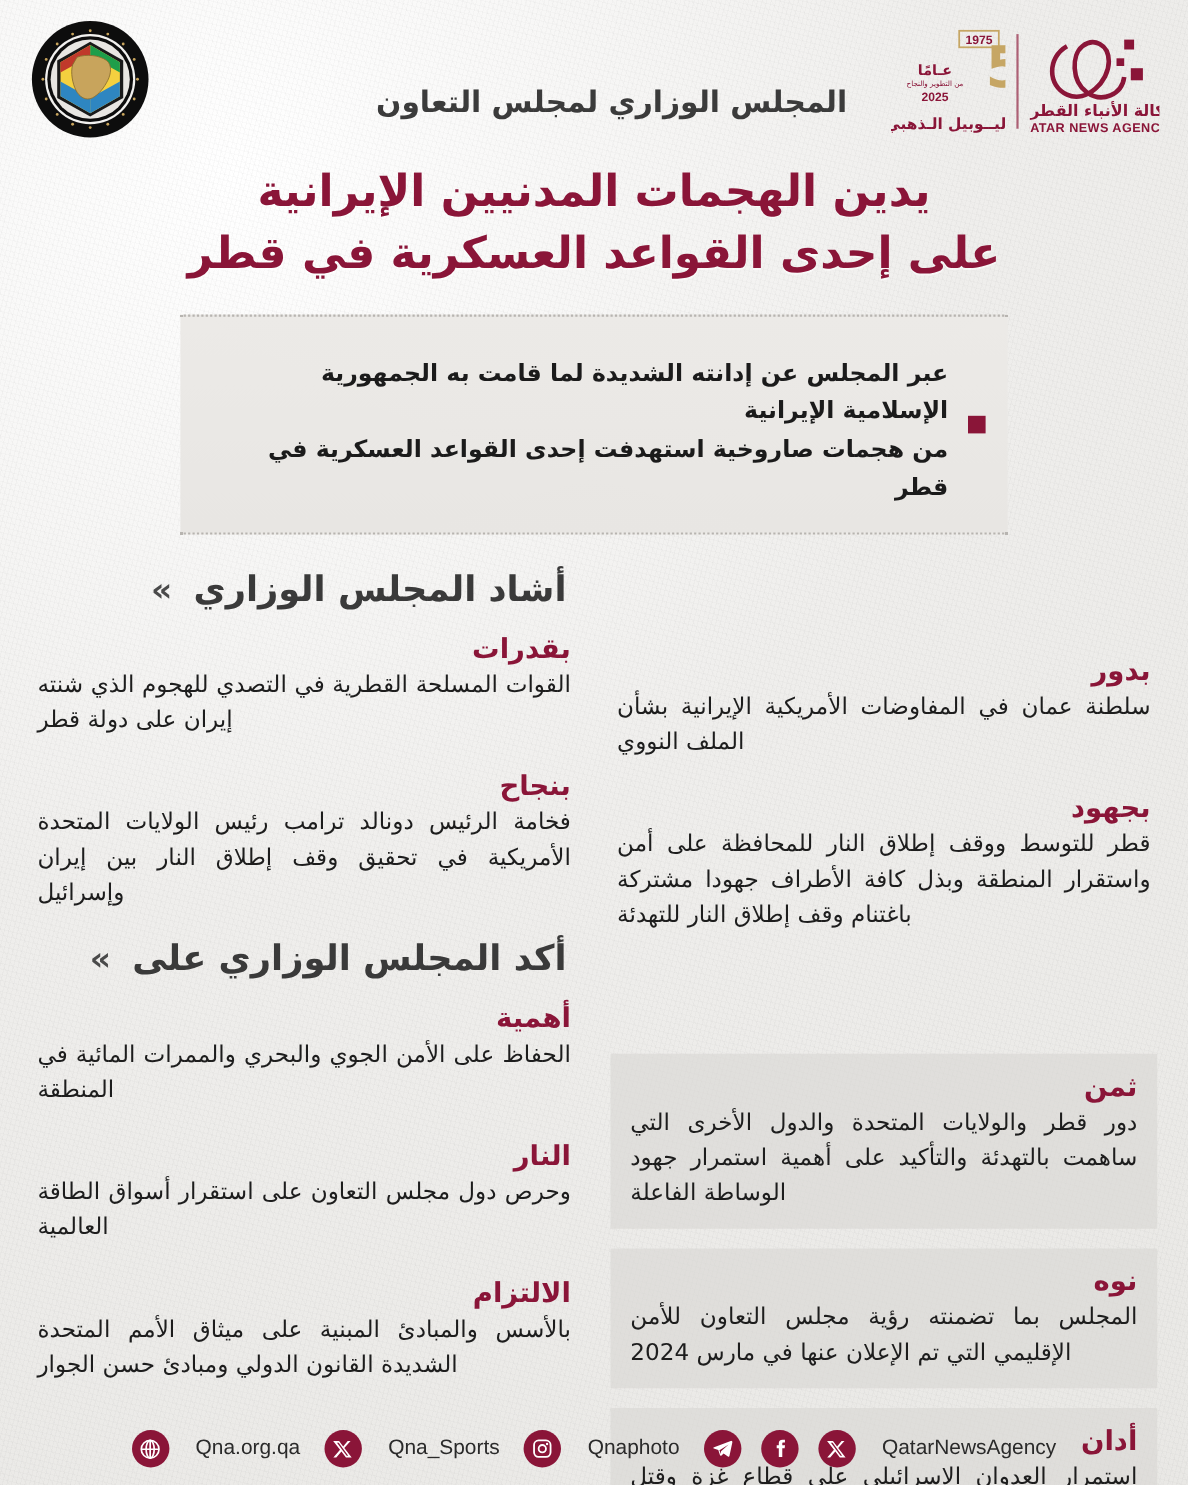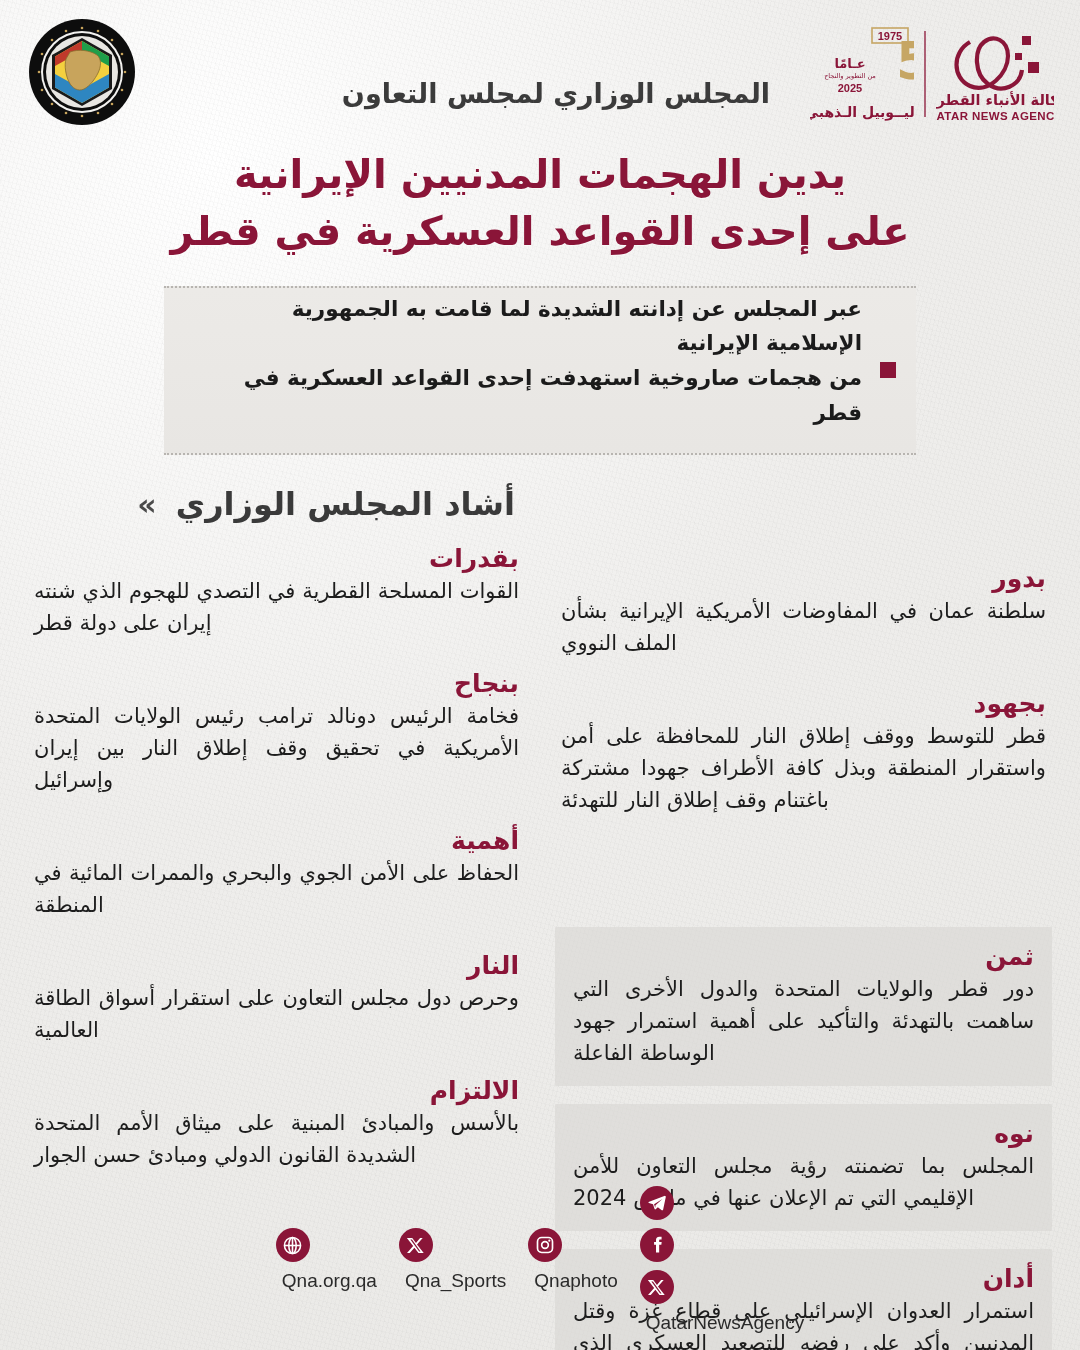--- a/index.html
+++ b/index.html
@@ -89,21 +89,21 @@
   }
   #headline .hl-line { display: block; }
 
   
   #statement {
     margin: 26px auto 0 auto;
     width: 752px;
     background: linear-gradient(180deg, #eceaE7 0%, #e8e6e3 100%);
     border-top: 2px dotted #b7b4b0;
     border-bottom: 2px dotted #b7b4b0;
-    padding: 4px 54px 22px 26px;
+    padding: 35px 54px 22px 26px;
     position: relative;
   }
   .statement-bullet {
     position: absolute;
     right: 20px;
     top: 50%;
     transform: translateY(-50%);
     width: 16px; height: 16px;
     background: #8A1538;
   }
@@ -177,23 +177,22 @@
     bottom: 16px;
     display: flex;
     flex-direction: row-reverse;
     justify-content: center;
     align-items: center;
     gap: 22px;
     direction: ltr;
   }
   .social-group {
     display: flex;
-    align-items: flex-start;
-    gap: 8px;
-    flex-direction: column;
+    align-items: center;
+    gap: 18px;
   }
   .social-icon {
     width: 34px; height: 34px;
     border-radius: 50%;
     background: #8A1538;
     display: inline-flex;
     align-items: center;
     justify-content: center;
     flex: 0 0 auto;
   }
@@ -336,20 +335,24 @@
           <div class="item">
             <div class="item-title">بقدرات</div>
             <div class="item-body">القوات المسلحة القطرية في التصدي للهجوم الذي شنته إيران على دولة قطر</div>
           </div>
           <div class="item">
             <div class="item-title">بنجاح</div>
             <div class="item-body">فخامة الرئيس دونالد ترامب رئيس الولايات المتحدة الأمريكية في تحقيق وقف إطلاق النار بين إيران وإسرائيل</div>
           </div>
         </div>
 
+      <div class="section-head">
+        <span>أكد المجلس الوزاري على</span>
+        <span class="chev">»</span>
+      </div>
       <div id="right-items-1">
           <div class="item">
             <div class="item-title">أهمية</div>
             <div class="item-body">الحفاظ على الأمن الجوي والبحري والممرات المائية في المنطقة</div>
           </div>
           <div class="item">
             <div class="item-title">النار</div>
             <div class="item-body">وحرص دول مجلس التعاون على استقرار أسواق الطاقة العالمية</div>
           </div>
           <div class="item">

